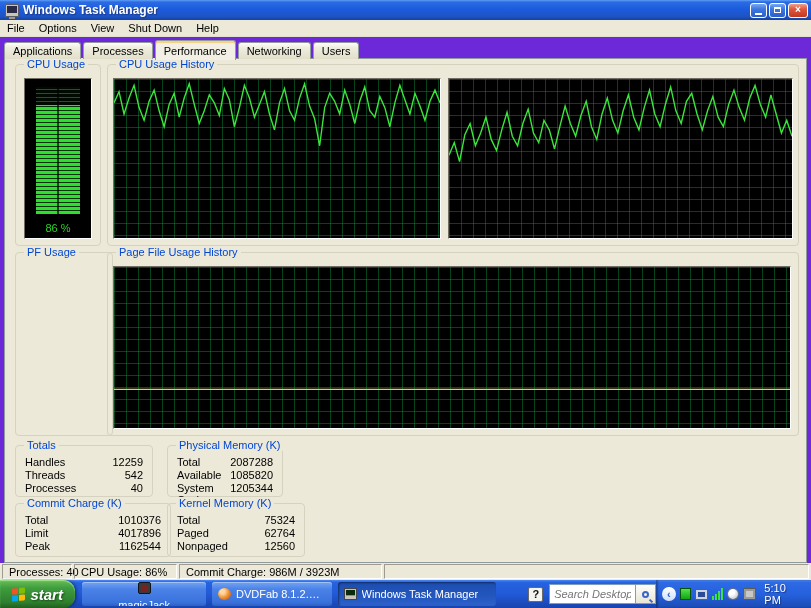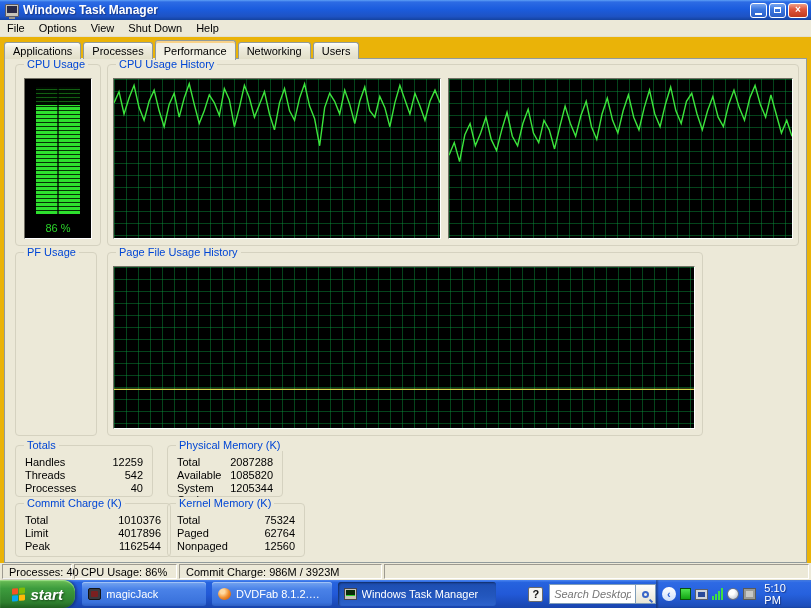--- a/index.html
+++ b/index.html
@@ -1,17 +1,17 @@
 <!DOCTYPE html>
 <html><head>
 <meta charset="utf-8">
 <style>
   html,body{margin:0;padding:0;background:#555;}
   *{box-sizing:border-box;font-family:"Liberation Sans",sans-serif;}
-  .screen{position:relative;width:811px;height:608px;overflow:hidden;background:#eab308;}
+  .screen{position:relative;width:811px;height:608px;overflow:hidden;background:#6d28d9;}
 
   
   .titlebar{position:absolute;left:0;top:0;width:811px;height:20px;
     background:linear-gradient(180deg,#5EA0F6 0%,#2D6BE4 10%,#1B5CDE 45%,#1E53C4 82%,#1443A0 100%);
     display:flex;align-items:center;padding:0 3px;}
   .app-icon{width:14px;height:13px;margin:0 4px 0 2px;position:relative;background:#C8C4B8;border:1px solid #5a5a66;border-radius:1px;}
   .app-icon::before{content:"";position:absolute;left:1px;top:1px;right:1px;height:7px;background:#2a2a46;}
   .app-icon::after{content:"";position:absolute;left:3px;bottom:-3px;width:6px;height:2px;background:#9a978c;}
   .titlebar .title{color:#fff;font-weight:bold;font-size:12px;text-shadow:1px 1px 1px #1b3a8a;flex:1;}
   .caption-buttons{display:flex;gap:2px;}
@@ -37,22 +37,22 @@
   .tabpage{position:absolute;left:4px;top:58px;width:803px;height:505px;background:#ECE9D8;
     border:1px solid #919B9C;z-index:2;}
 
   
   .group{position:absolute;border:1px solid #D5D2C0;border-radius:4px;}
   .group-label{position:absolute;top:-7px;left:8px;background:#ECE9D8;padding:0 3px;
     font-size:11px;color:#0046D5;white-space:nowrap;}
 
   .cpu-gauge-group{left:10px;top:5px;width:86px;height:182px;}
   .cpu-history-group{left:102px;top:5px;width:692px;height:182px;}
-  .pf-gauge-group{left:10px;top:193px;width:82px;height:184px;}
-  .pf-history-group{left:102px;top:193px;width:596px;height:184px;}
+  .pf-gauge-group{left:10px;top:193px;width:98px;height:184px;}
+  .pf-history-group{left:102px;top:193px;width:692px;height:184px;}
   .totals-group{left:10px;top:386px;width:138px;height:52px;}
   .physmem-group{left:162px;top:386px;width:116px;height:52px;}
   .commit-group{left:10px;top:444px;width:156px;height:54px;}
   .kernel-group{left:162px;top:444px;width:138px;height:54px;}
 
   .sunken{border:1px solid;border-color:#716F64 #FFFFFF #FFFFFF #716F64;background:#000;}
 
   
   .gauge-panel{position:absolute;left:8px;top:13px;right:8px;bottom:6px;padding-left:48px;}
   .led{position:absolute;left:11px;right:11px;top:8px;bottom:24px;
@@ -100,21 +100,21 @@
     font-size:15px;font-weight:bold;font-style:italic;text-shadow:1px 1px 2px #1a4a1a;}
   .flag{display:grid;grid-template-columns:6px 6px;grid-template-rows:6px 6px;gap:1px;transform:skewY(-6deg);}
   .flag i{border-radius:1px;}
   .flag .f1{background:#F35325;}.flag .f2{background:#81BC06;}
   .flag .f3{background:#05A6F0;}.flag .f4{background:#FFBA08;}
 
   .task-button{height:24px;margin-left:7px;border-radius:3px;padding:0 6px;display:flex;align-items:center;gap:5px;
     background:linear-gradient(180deg,#76A5F0 0%,#4A82E8 30%,#3A72DC 85%,#2E60C4 100%);
     box-shadow:inset 0 1px 0 #9FC1F6;color:#fff;font-size:11px;white-space:nowrap;overflow:hidden;}
   .task-button .tb-label{overflow:hidden;text-overflow:ellipsis;}
-  .task-button.b1{width:126px;}
+  .task-button.b1{width:126px;flex-direction:column;}
   .task-button.b2{width:122px;margin-left:6px;}
   .task-button.b3{width:162px;margin-left:6px;
     background:linear-gradient(180deg,#1C4DB0 0%,#2357BE 60%,#2D62CC 100%);
     box-shadow:inset 1px 1px 2px rgba(0,0,0,.45);}
   .tb-icon{width:13px;height:12px;flex:0 0 auto;position:relative;}
   .tb-icon.mj{background:#3a3a3e;border:1px solid #141416;border-radius:2px;}
   .tb-icon.mj::after{content:"";position:absolute;left:2px;top:2px;right:2px;bottom:2px;background:#7a2020;border-radius:1px;}
   .tb-icon.fab{border-radius:50%;background:radial-gradient(circle at 35% 30%,#FFD9A0 0 18%,#F08A28 55%,#B24A10 100%);}
   .tb-icon.tm{background:#C8C4B8;border:1px solid #44444e;}
   .tb-icon.tm::after{content:"";position:absolute;left:1px;top:1px;right:1px;bottom:3px;background:#0a2a0a;

